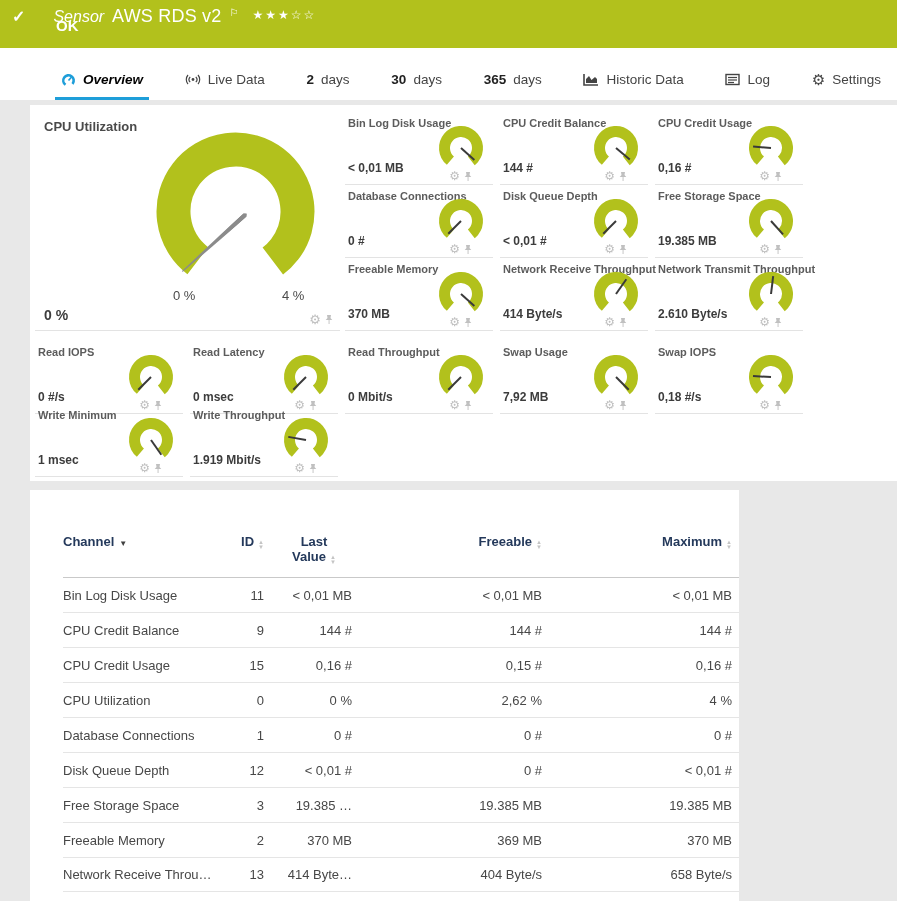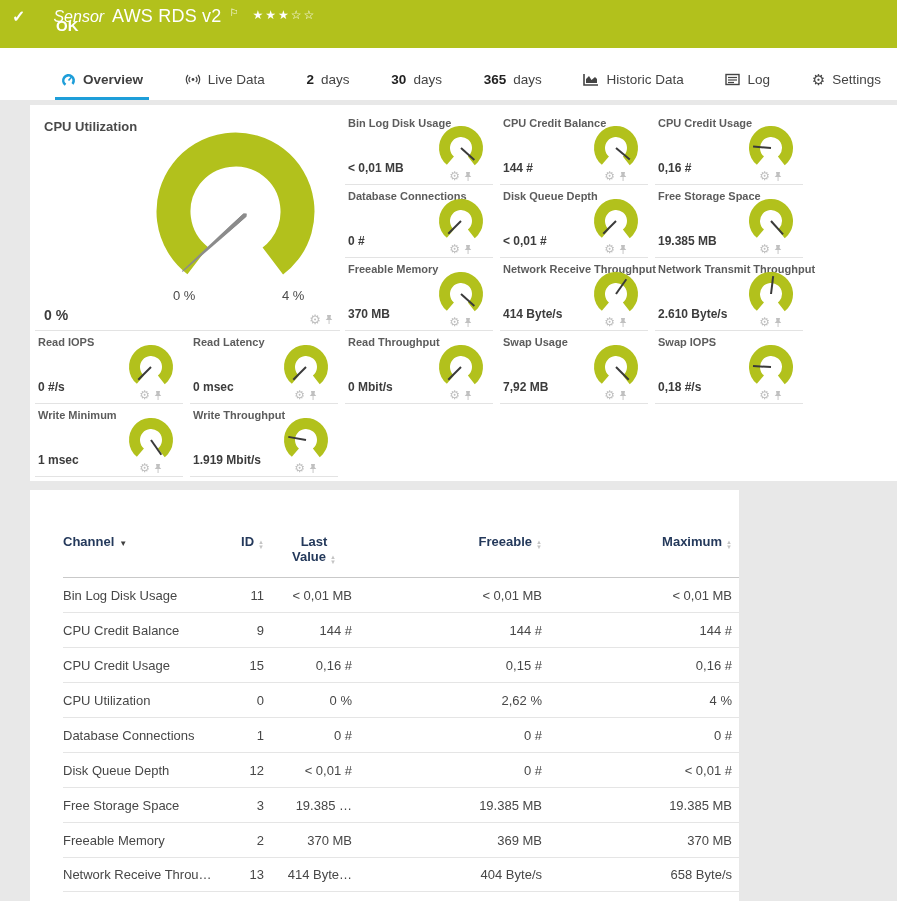--- a/index.html
+++ b/index.html
@@ -17,28 +17,28 @@
   .status-ok { position:absolute; left:56px; top:17px; font-size:15px; font-weight:bold; }
 
   
   .tab-bar { position:absolute; left:0; top:48px; width:897px; height:52px; background:#fff;
              display:flex; align-items:flex-end; justify-content:space-between; padding:0 10px 0 55px; }
   .tab { display:flex; align-items:center; gap:7px; padding:0 6px 10px 6px; font-size:13.5px; color:#444;
          cursor:pointer; border-bottom:3px solid transparent; }
   .tab.active { border-bottom:3px solid #1e9ed9; color:#222; font-weight:bold; }
   .tab .num { font-weight:bold; color:#222; }
   .tab .lbl { color:#444; }
-  .tab.active .lbl { color:#404040; }
+  .tab.active .lbl { color:#000000;font-style:italic; }
   .tab .gearchar { font-size:15px; color:#444; line-height:10px; }
 
   
   .gauges-card { position:absolute; left:30px; top:105px; width:867px; height:376px; background:#fff; }
   .tile { position:absolute; width:148px; height:73px; border-bottom:1px solid #e3e3e3; }
   .c1{left:5px}.c2{left:160px}.c3{left:315px}.c4{left:470px}.c5{left:625px}
-  .r1{top:7px}.r2{top:80px}.r3{top:153px}.r4{top:226px}.r5{top:299px}
+  .r1{top:7px}.r2{top:80px}.r3{top:153px}.r4{top:236px}.r5{top:299px}
   .tile-title { position:absolute; left:3px; top:5px; font-size:11px; font-weight:bold; color:#5c5c5c; white-space:nowrap; }
   .tile-value { position:absolute; left:3px; bottom:9px; font-size:12px; font-weight:bold; color:#3c3c3c; }
   .mini-gauge { position:absolute; right:8px; top:12px; width:48px; height:48px; }
   .mini-needle { position:absolute; left:24px; top:23px; width:18px; height:2px; background:#3a3a3a; transform-origin:0 50%; }
   .tile-icons { position:absolute; right:20px; bottom:2px; display:flex; align-items:center; gap:3px; color:#c0c0c0; }
   .tile-icons .gearchar { font-size:12px; line-height:12px; color:#c0c0c0; cursor:pointer; }
   .tile-icons svg { cursor:pointer; }
 
   .big-tile { position:absolute; left:5px; top:4px; width:305px; height:222px; border-bottom:1px solid #e3e3e3; }
   .big-title { position:absolute; left:9px; top:10px; font-size:13px; font-weight:bold; color:#4a4a4a; }

